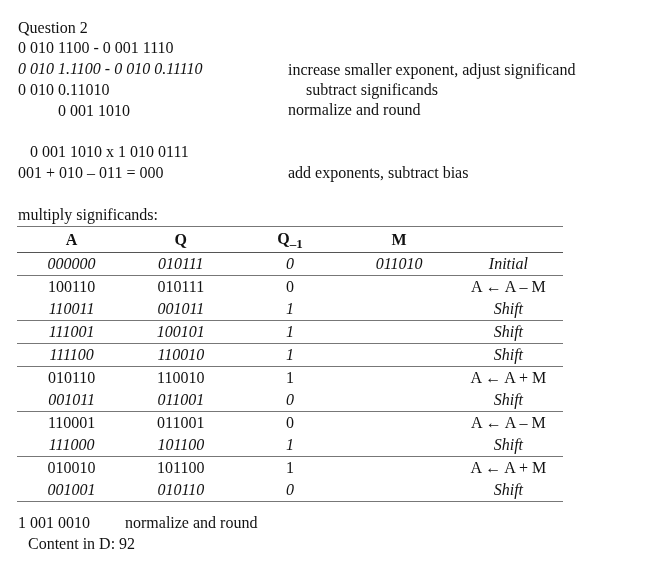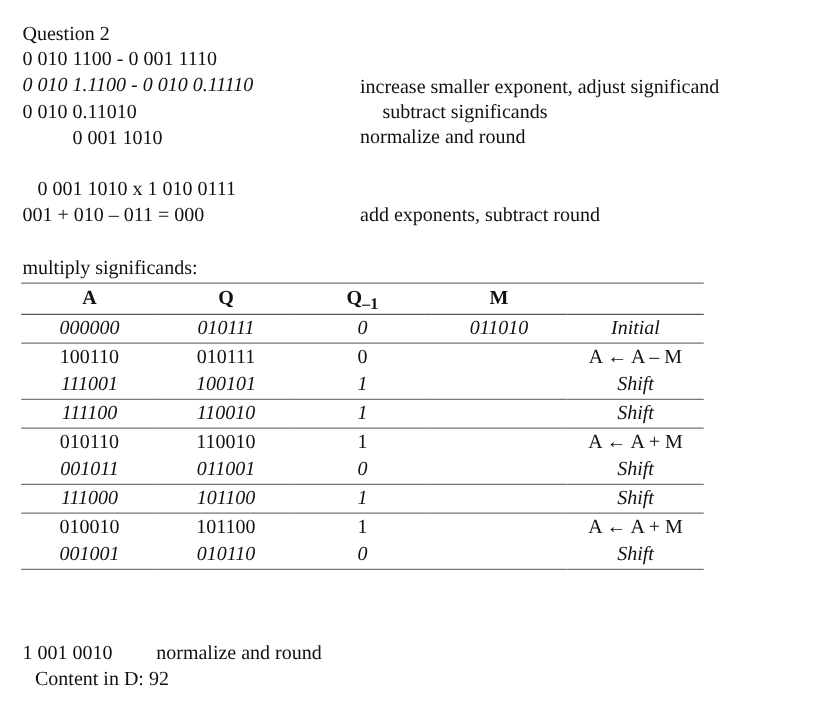--- a/index.html
+++ b/index.html
@@ -61,21 +61,21 @@
 <div class="line" style="left:18px; top:59px;font-style:italic;">0 010 1.1100 - 0 010 0.11110</div>
 <div class="line" style="left:18px; top:80px;">0 010 0.11010</div>
 <div class="line" style="left:18px; top:101px;margin-left:40px;">0 001 1010</div>
 
 <div class="line" style="left:288px; top:60px;">increase smaller exponent, adjust significand</div>
 <div class="line" style="left:288px; top:80px;margin-left:18px;">subtract significands</div>
 <div class="line" style="left:288px; top:100px;">normalize and round</div>
 
 <div class="line" style="left:30px; top:142px;">0 001 1010 x 1 010 0111</div>
 <div class="line" style="left:18px; top:163px;">001 + 010 – 011 = 000</div>
-<div class="line" style="left:288px; top:163px;">add exponents, subtract round</div>
+<div class="line" style="left:288px; top:163px;">add exponents, subtract bias</div>
 
 <div class="line" style="left:18px; top:205px;">multiply significands:</div>
 
 <table class="tbl">
   <colgroup>
       <col>
       <col>
       <col>
       <col>
       <col>
@@ -98,20 +98,27 @@
       <td>Initial</td>
     </tr>
     <tr>
       <td>100110</td>
       <td>010111</td>
       <td>0</td>
       <td></td>
       <td>A ← A – M</td>
     </tr>
     <tr class="sep">
+      <td>110011</td>
+      <td>001011</td>
+      <td>1</td>
+      <td></td>
+      <td>Shift</td>
+    </tr>
+    <tr class="sep">
       <td>111001</td>
       <td>100101</td>
       <td>1</td>
       <td></td>
       <td>Shift</td>
     </tr>
     <tr class="sep">
       <td>111100</td>
       <td>110010</td>
       <td>1</td>
@@ -124,20 +131,27 @@
       <td>1</td>
       <td></td>
       <td>A ← A + M</td>
     </tr>
     <tr class="sep">
       <td>001011</td>
       <td>011001</td>
       <td>0</td>
       <td></td>
       <td>Shift</td>
+    </tr>
+    <tr>
+      <td>110001</td>
+      <td>011001</td>
+      <td>0</td>
+      <td></td>
+      <td>A ← A – M</td>
     </tr>
     <tr class="sep">
       <td>111000</td>
       <td>101100</td>
       <td>1</td>
       <td></td>
       <td>Shift</td>
     </tr>
     <tr>
       <td>010010</td>

